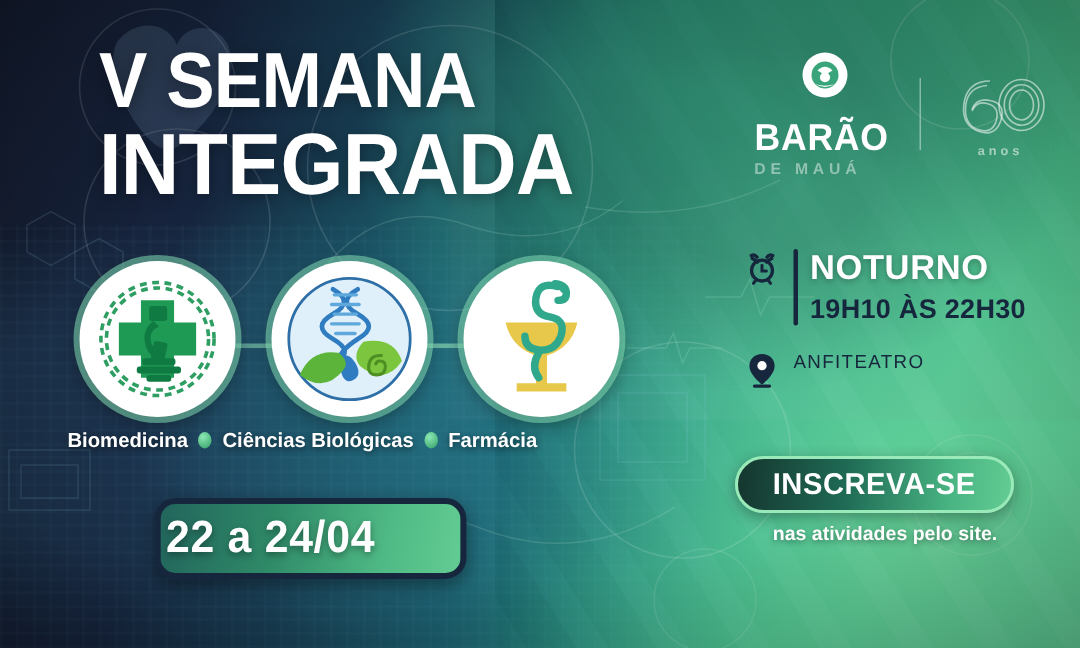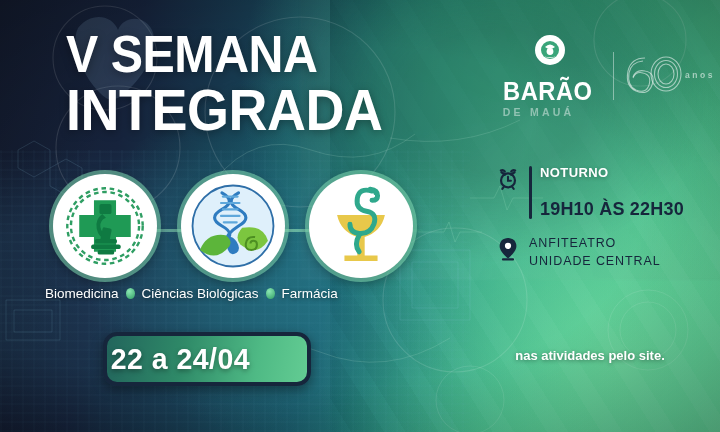--- a/index.html
+++ b/index.html
@@ -97,21 +97,21 @@
   .badge svg{ width:92px; height:92px; display:block; }
   #badge-0{ left:8px; }
   #badge-1{ left:136px; }
   #badge-2{ left:264px; }
 
   
   .badge-labels{
     position:absolute; left:45px; top:286px;
     width:400px;
     display:flex; align-items:center; justify-content:flex-start; gap:7px;
-    color:#ffffff; font-size:13.5px; font-weight:normal;
+    color:#ffffff; font-size:13.5px; font-weight:bold;
     text-shadow:0 1px 4px rgba(0,0,0,.55);
     white-space:nowrap;
   }
   .sep-dot{
     width:9px; height:11px; border-radius:50%;
     background:radial-gradient(circle at 35% 30%, #8ce8b4, #2f9e63);
     flex:none;
   }
 
   
@@ -144,45 +144,45 @@
   }
   .brand-sub{
     color:rgba(255,255,255,.45); font-weight:bold;
     font-size:10.5px; letter-spacing:3.2px; margin-top:3px;
   }
   .brand-divider{
     width:1px; height:48px;
     background:rgba(255,255,255,.42);
   }
   .anniversary{
-    display:flex; flex-direction:row; align-items:center; justify-content:center;
+    display:flex; flex-direction:column; align-items:center; justify-content:center;
     width:74px;
   }
   .anniv-sub{
     color:rgba(255,255,255,.55); font-size:8.5px; font-weight:bold;
     letter-spacing:2.6px; margin-top:-2px;
   }
 
   
   .info{
     position:absolute; left:496px; top:166px;
     width:212px;
   }
   .info-row{ display:flex; align-items:flex-start; gap:9px; }
   .info-row + .info-row{ margin-top:16px; }
   .info-icon{ flex:none; width:24px; display:flex; justify-content:center; padding-top:2px; }
   .time-wrap{ display:flex; align-items:stretch; gap:8px; }
   .time-bar{ width:3px; background:#16263c; border-radius:2px; }
   .t-noturno{
-    color:#ffffff; font-weight:bold; font-size:13px; letter-spacing:.4px; line-height:1.05;
+    color:#ffffff; font-weight:bold; font-size:23px; letter-spacing:.4px; line-height:1.05;
     text-shadow:0 1px 4px rgba(0,0,0,.28);
   }
   .t-hours{
     color:#16263c; font-weight:bold; font-size:18px; letter-spacing:.2px;
-    line-height:1.15; margin-top:19px;
+    line-height:1.15; margin-top:6px;
   }
   .place{
     color:#16263c; font-weight:normal; font-size:12.5px;
     letter-spacing:.9px; line-height:1.42;
   }
 
   
   .cta{
     position:absolute; left:490px; top:304px;
     width:186px; height:38px;
@@ -388,20 +388,22 @@
     <div class="info-row">
       <span class="info-icon">
         <svg width="20" height="24" viewBox="0 0 20 24" aria-hidden="true">
           <path d="M10 1 C5 1 1.6 4.6 1.6 9 c0 6 8.4 12.4 8.4 12.4 S18.4 15 18.4 9 C18.4 4.6 15 1 10 1 z" fill="#16263c"></path>
           <circle cx="10" cy="8.8" r="3.1" fill="#ffffff"></circle>
           <path d="M5 22.4 h10" stroke="#16263c" stroke-width="2.2" stroke-linecap="round"></path>
         </svg>
       </span>
       <div class="place">
         <div>ANFITEATRO</div>
-        <div>UNIDADE CENTRAL</div>
       </div>
     </div>
   </div>
 
+  <div class="cta">
+    <span>INSCREVA-SE</span>
+  </div>
   <div class="cta-sub">nas atividades pelo site.</div>
 
 </div>
 
 </body></html>

